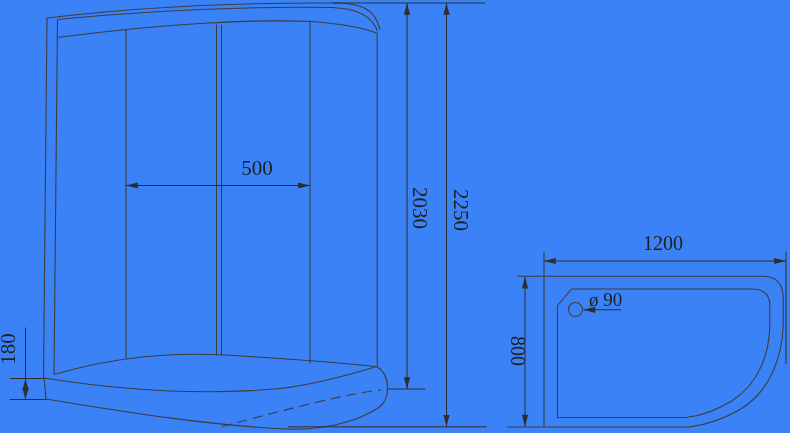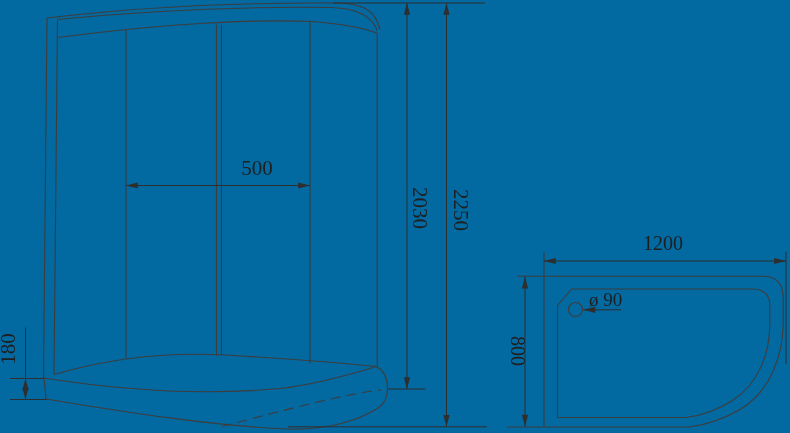--- a/index.html
+++ b/index.html
@@ -1,16 +1,16 @@
 <!DOCTYPE html>
 <html><head>
 <meta charset="utf-8">
 <style>
   html,body{margin:0;padding:0;background:#ffffff;}
-  .canvas{position:relative;width:790px;height:433px;background:#0369a1;overflow:hidden;}
+  .canvas{position:relative;width:790px;height:433px;background:#3b82f6;overflow:hidden;}
   svg{position:absolute;left:0;top:0;}
   .ln{fill:none;stroke:#3d3d3d;stroke-width:1.1;stroke-linecap:butt;stroke-linejoin:round;}
   .dim{fill:none;stroke:#2e2e2e;stroke-width:1;}
   .dash{stroke-dasharray:10 6;}
   text{font-family:"Liberation Serif","DejaVu Serif",serif;fill:#1f1f1f;}
   .dim-front{font-size:21px;}
   .dim-top{font-size:20px;}
   .dim-drain{font-size:19px;}
 </style>
 </head>

